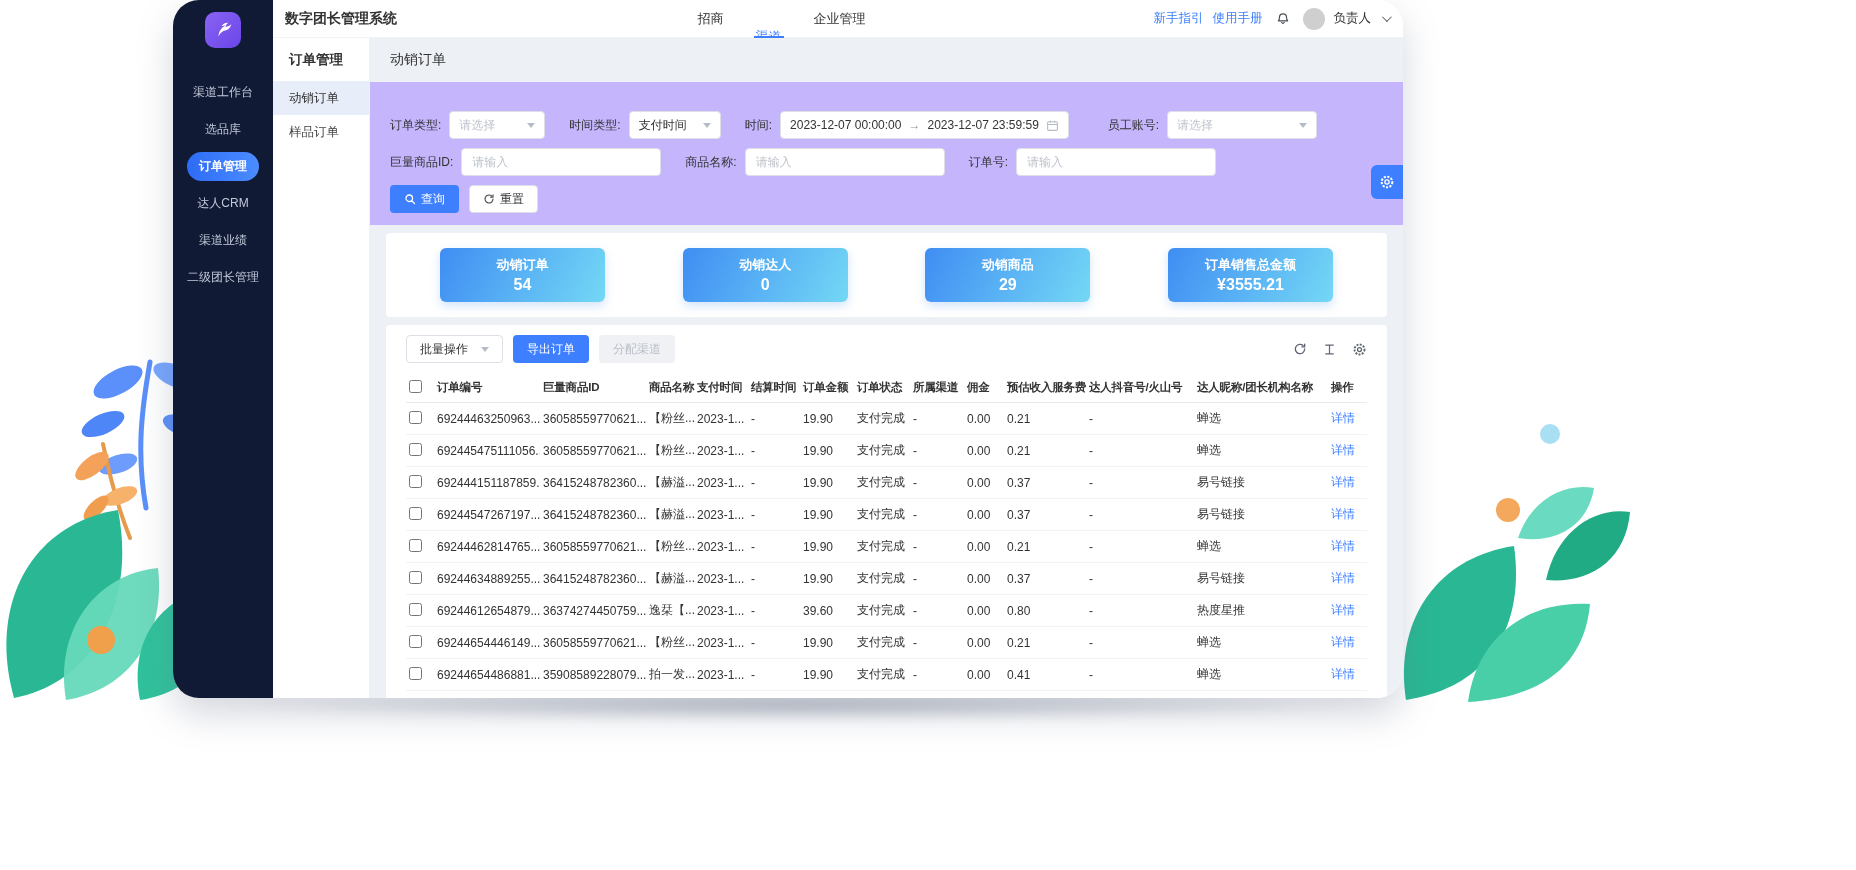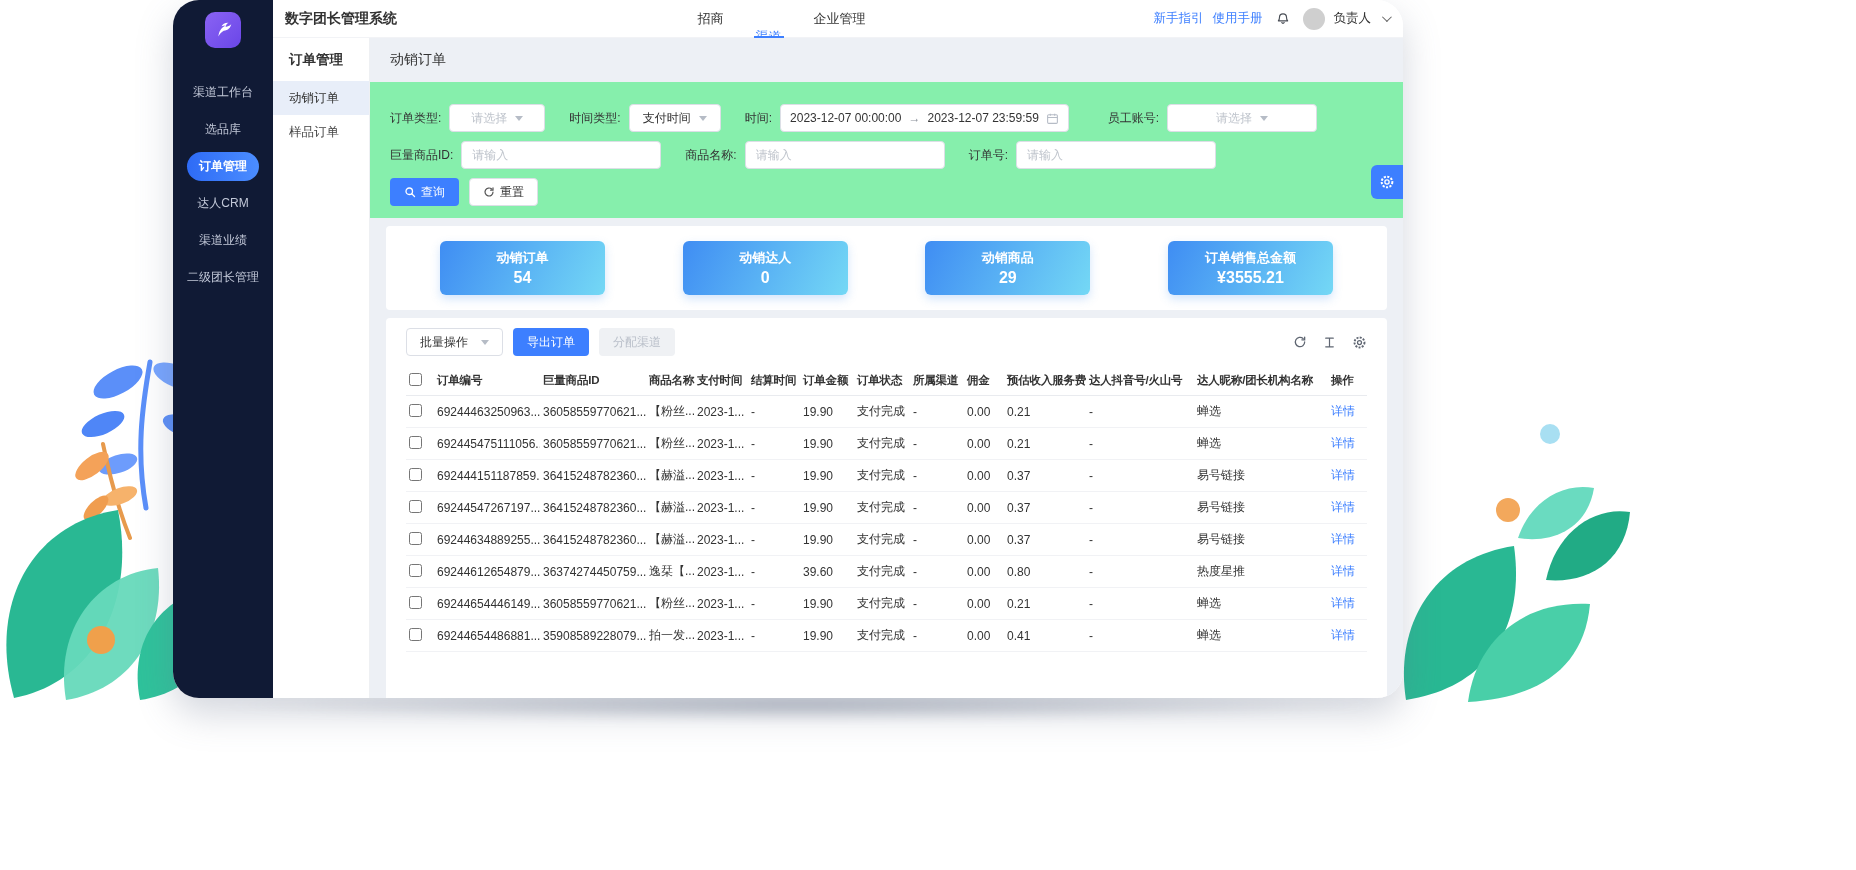--- a/index.html
+++ b/index.html
@@ -82,29 +82,29 @@
   .body-row { flex:1; display:flex; min-height:0; }
   .submenu { width:97px; flex:none; background:#fff; border-right:1px solid #eef0f3; padding-top:13px; }
   .submenu-title { font-size:13.5px; font-weight:700; padding:0 0 12px 16px; white-space:nowrap; }
   .submenu-item { height:34px; line-height:34px; padding-left:16px; font-size:12.5px; color:#444; cursor:pointer; white-space:nowrap; }
   .submenu-item.active { background:#e8eef9; color:#333; }
 
   .content { flex:1; min-width:0; background:var(--content-bg,#edf0f5); display:flex; flex-direction:column; position:relative; }
   .page-title-bar { height:44px; flex:none; display:flex; align-items:center; padding-left:20px; font-size:14px; color:#333; }
 
   
-  .filter-card { background:#86efac; padding:13px 20px 12px; flex:none; }
+  .filter-card { background:#c4b5fd; padding:20px 20px 12px; flex:none; }
   .filter-row { display:flex; align-items:center; margin-top:9px; }
   .field { display:flex; align-items:center; margin-right:24px; }
   .field-label { font-size:12px; color:#333; margin-right:8px; white-space:nowrap; font-weight:500; }
   .select, .range-input {
     height:28px; border:1px solid #dcdfe6; border-radius:4px; background:#fff;
     font-size:12px; display:flex; align-items:center; padding:0 9px; color:#333;
   }
-  .select { justify-content:center; cursor:pointer; }
+  .select { justify-content:space-between; cursor:pointer; }
   .placeholder { color:#bfc4cc; }
   .caret {
     width:0; height:0; border-left:4px solid transparent; border-right:4px solid transparent;
     border-top:5px solid #b6bcc6; margin-left:8px; flex:none;
   }
   .range-input { gap:7px; cursor:pointer; }
   .range-sep { color:#8b919b; }
   input.text-input {
     height:28px; width:200px; border:1px solid #dcdfe6; border-radius:4px;
     font-size:12px; padding:0 10px; color:#333; outline:none;
@@ -478,20 +478,36 @@
     <td>19.90</td>
     <td>支付完成</td>
     <td>-</td>
     <td>0.00</td>
     <td>0.37</td>
     <td>-</td>
     <td>易号链接</td>
     <td><span class="link">详情</span></td>
   </tr>
 
+  <tr>
+    <td><input type="checkbox" style=""></td>
+    <td>69244462814765...</td>
+    <td>36058559770621...</td>
+    <td>【粉丝...</td>
+    <td>2023-1...</td>
+    <td>-</td>
+    <td>19.90</td>
+    <td>支付完成</td>
+    <td>-</td>
+    <td>0.00</td>
+    <td>0.21</td>
+    <td>-</td>
+    <td>蝉选</td>
+    <td><span class="link">详情</span></td>
+  </tr>
 
   <tr>
     <td><input type="checkbox" style=""></td>
     <td>69244634889255...</td>
     <td>36415248782360...</td>
     <td>【赫溢...</td>
     <td>2023-1...</td>
     <td>-</td>
     <td>19.90</td>
     <td>支付完成</td>

